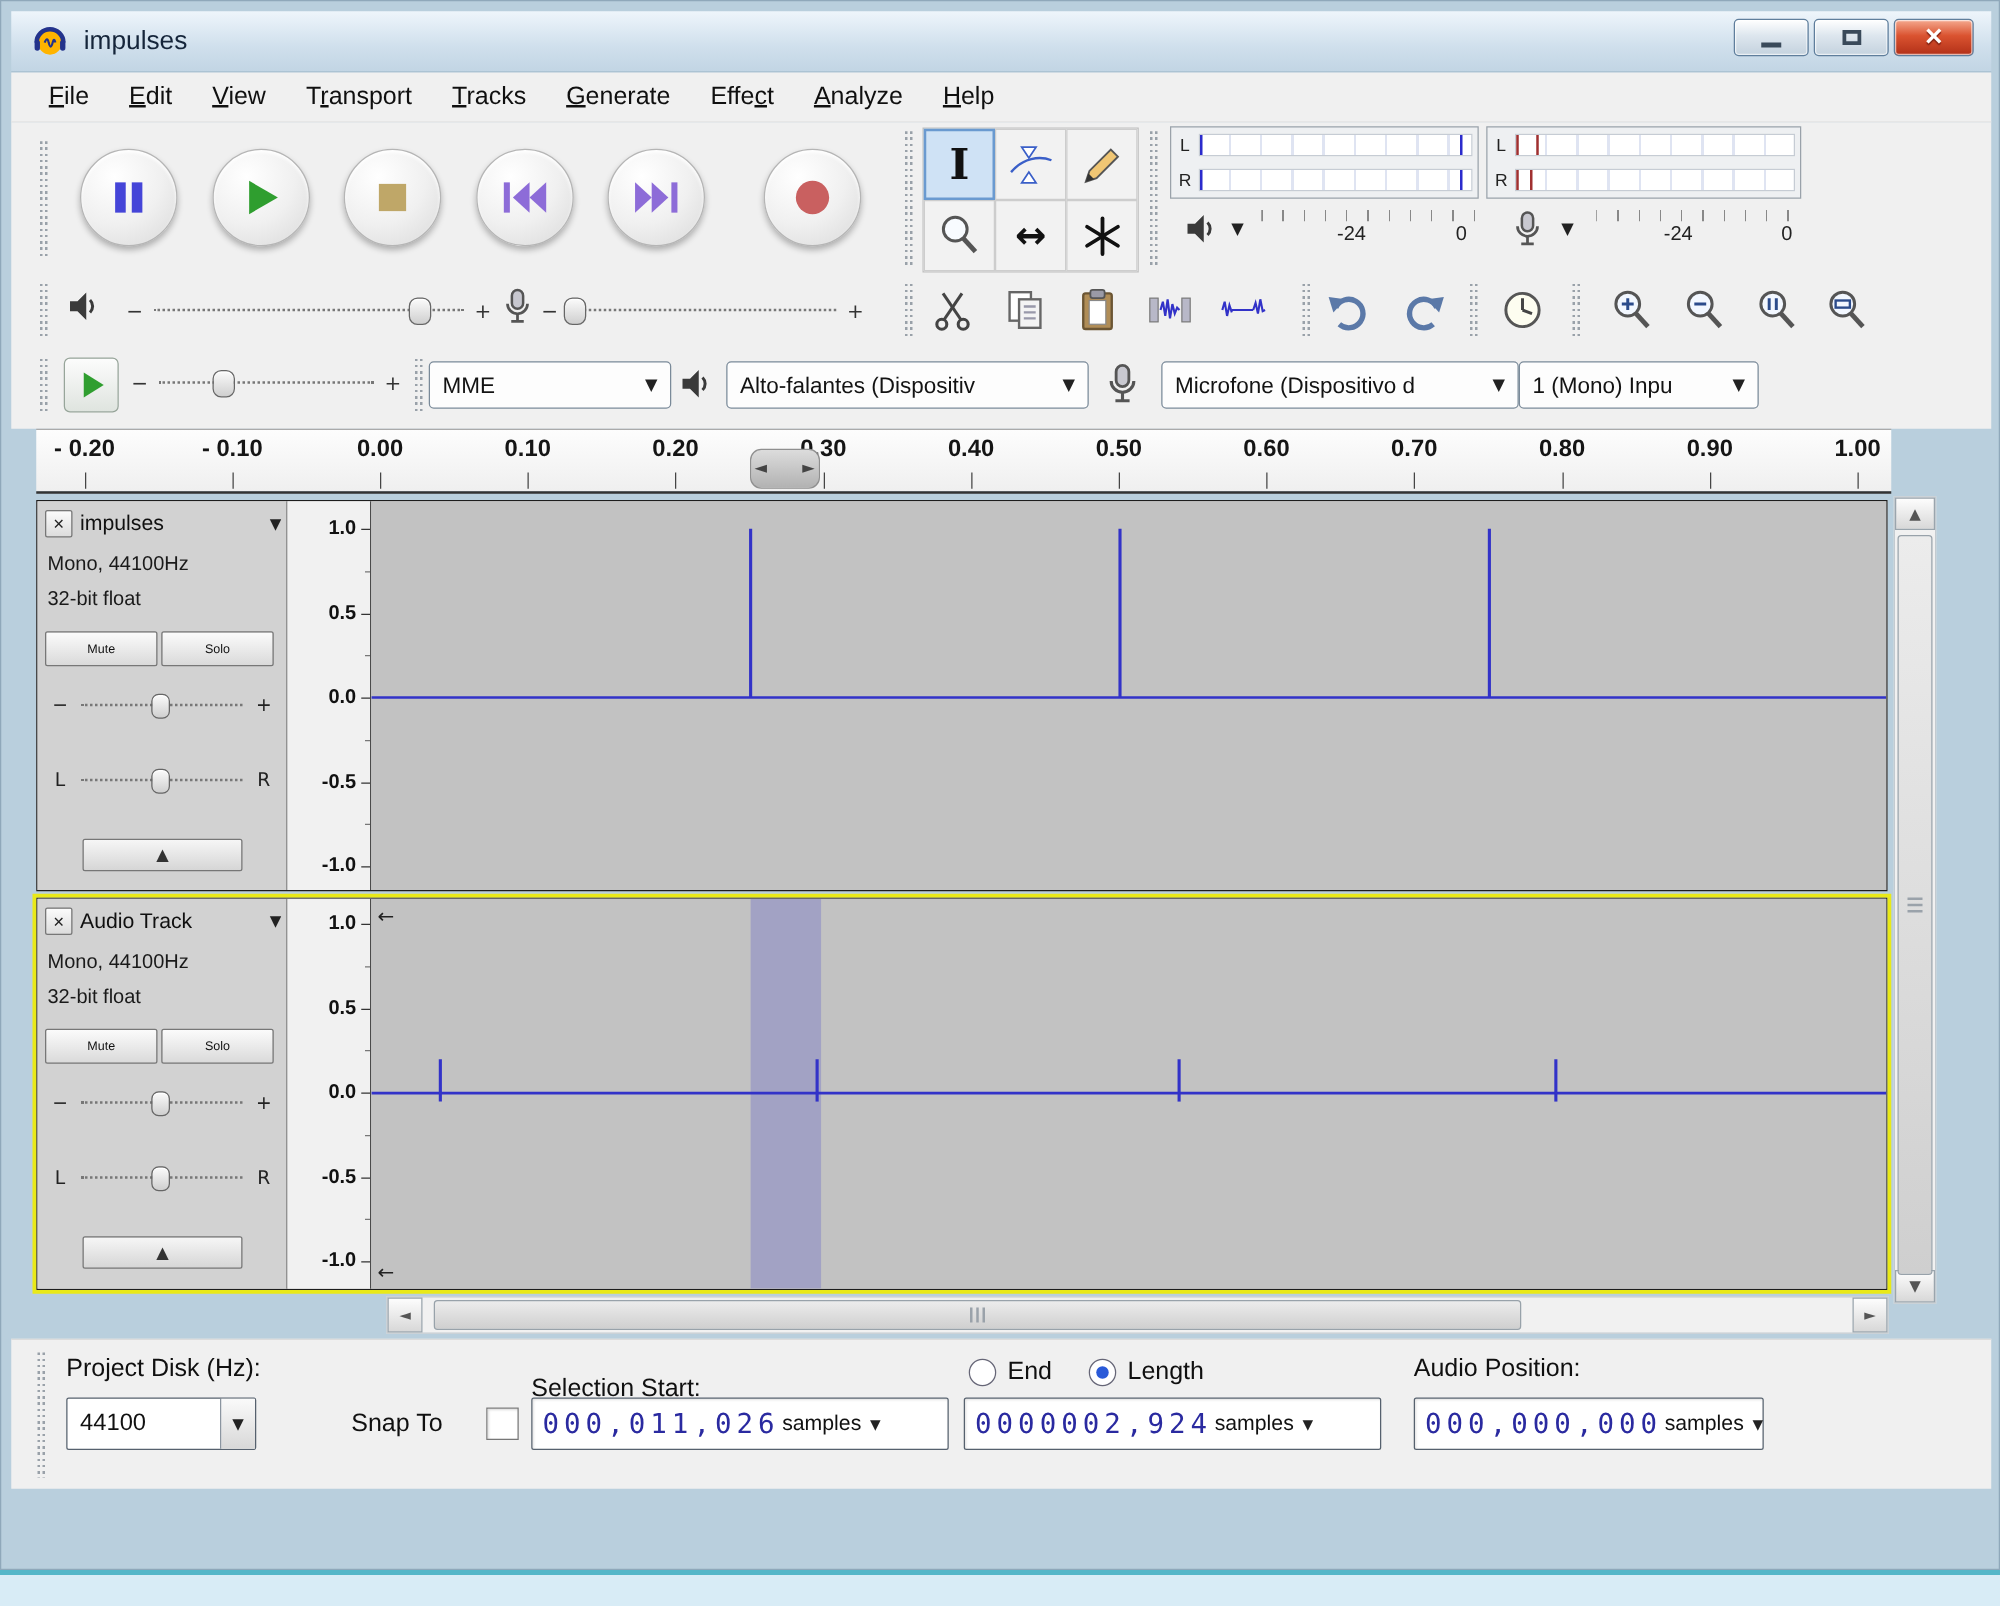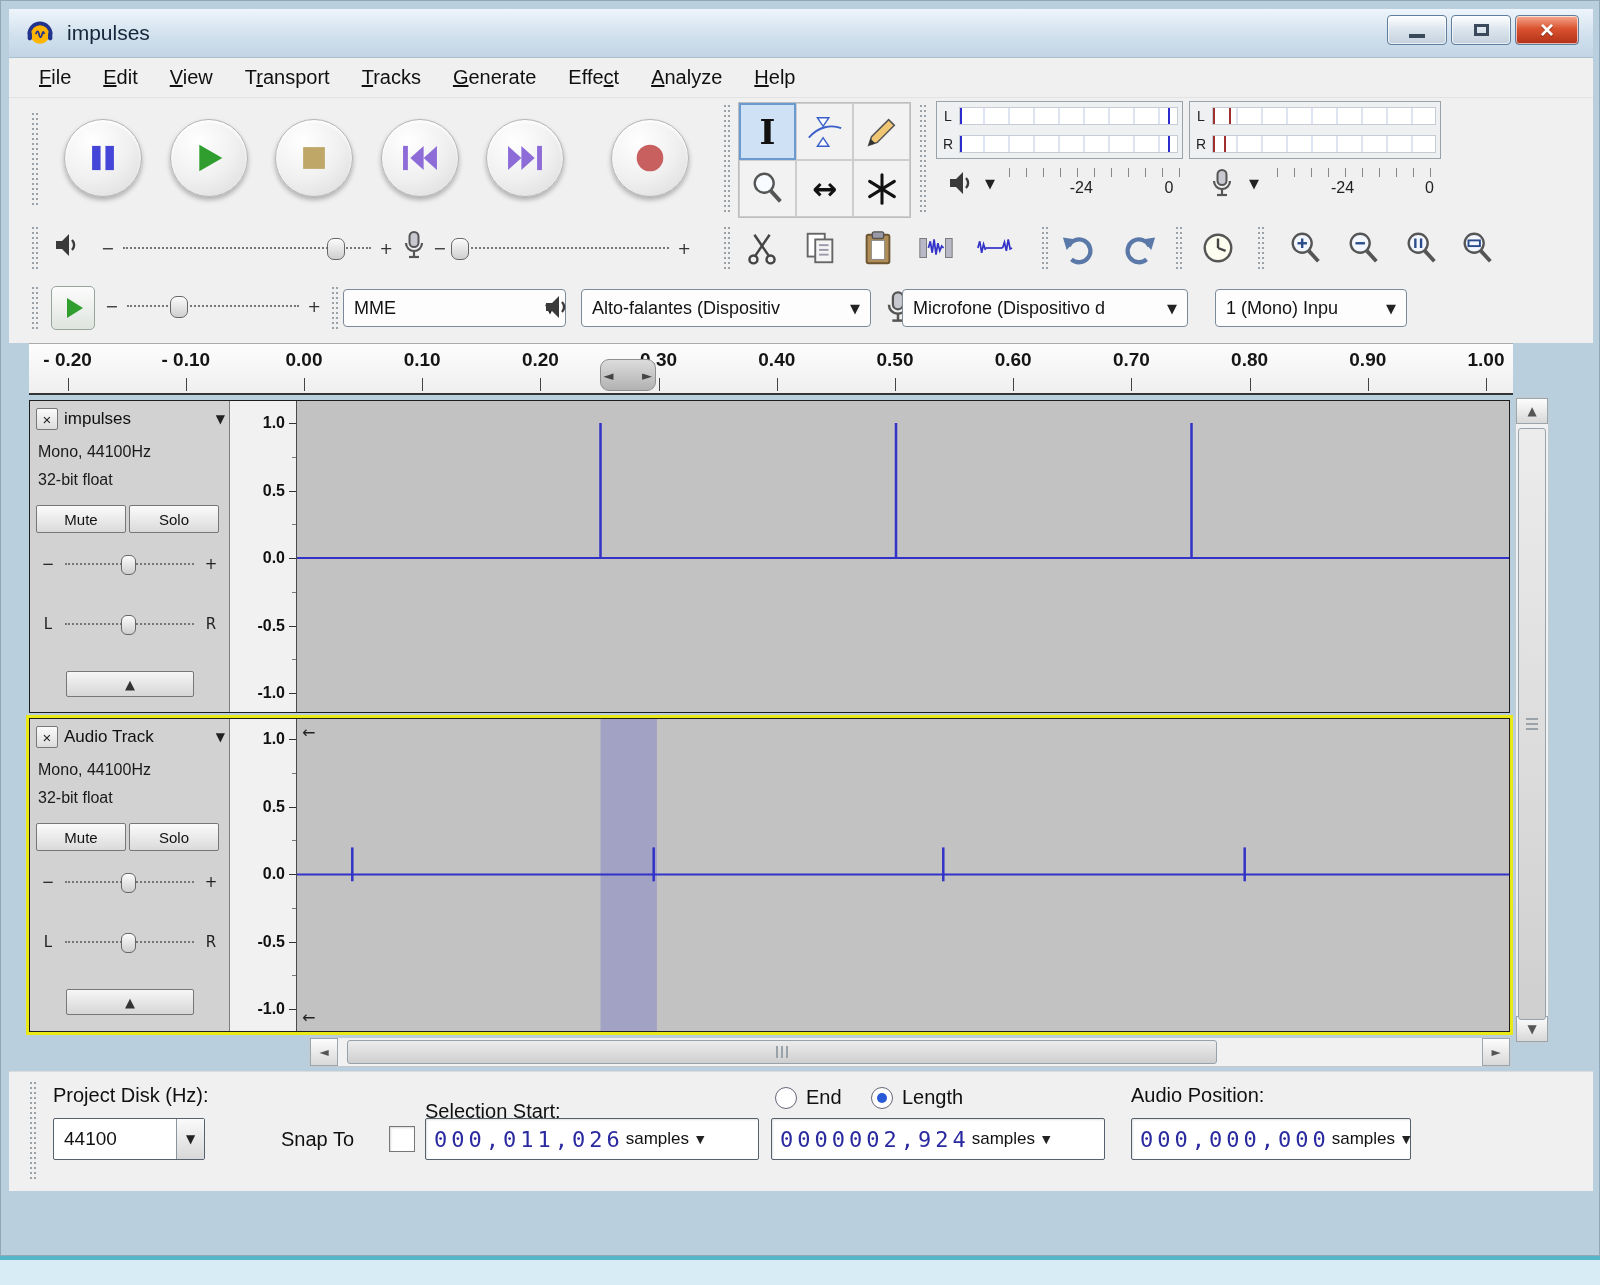--- a/index.html
+++ b/index.html
@@ -62,21 +62,21 @@
   
   .track{position:absolute;left:28px;width:1481px;border:1px solid #1d1d1d;background:#d2d2d2;display:flex}
   .track.focused{outline:3px solid #e9e918;outline-offset:0}
   .tpanel{position:relative;width:200px;background:#d2d2d2;border-right:1px solid #7e7e7e;flex:none}
   .tp-head{position:absolute;left:6px;right:4px;top:6px;height:24px;display:flex;align-items:center;gap:6px}
   .tp-close{width:22px;height:22px;border:1px solid #777;background:linear-gradient(#fbfbfb,#dcdcdc);display:flex;align-items:center;justify-content:center;font-size:15px;color:#222;border-radius:2px}
   .tp-name{flex:1;display:flex;align-items:center;font-size:17px;color:#101010;overflow:hidden}
   .tp-name-arrow{margin-left:auto;font-size:12px;color:#222;font-family:"DejaVu Sans",sans-serif}
   .tp-info{position:absolute;left:8px;font-size:16px;color:#1a1a1a;white-space:nowrap}
   .tp-row{position:absolute;left:6px;right:10px;top:104px;height:28px;display:flex;gap:3px}
-  .tp-btn{flex:1;border:1px solid #777;background:linear-gradient(#fbfbfb,#dadada);display:flex;align-items:center;justify-content:center;font-size:15px;color:#111;border-radius:2px}
+  .tp-btn{flex:1;border:1px solid #777;background:linear-gradient(#fbfbfb,#dadada);display:flex;align-items:center;justify-content:center;font-size:10px;color:#111;border-radius:2px}
   .tslider{position:absolute;left:10px;right:10px;height:34px;display:flex;align-items:center}
   .tslider .ts-end{width:16px;text-align:center;font-size:15px;color:#222;font-family:"DejaVu Sans",sans-serif}
   .tslider .thumb{width:15px;height:20px;top:-10px;border-radius:6px}
   .tp-collapse{position:absolute;left:36px;width:128px;top:270px;height:26px;border:1px solid #777;background:linear-gradient(#f6f6f6,#d6d6d6);display:flex;align-items:center;justify-content:center;font-size:13px;color:#333;border-radius:2px;font-family:"DejaVu Sans",sans-serif}
   .vruler{position:relative;width:67px;background:#f1f1f1;border-right:1px solid #4a4a4a;flex:none}
   .vr-label{position:absolute;right:11px;transform:translateY(-50%);font-size:16px;font-weight:bold;color:#111}
   .vr-tick{position:absolute;right:0;width:7px;height:1px;background:#333}
   .vr-minor{position:absolute;right:0;width:4px;height:1px;background:#777}
   .wave{position:relative;flex:1;background:#c2c2c2;overflow:hidden}
   .wave svg{position:absolute;left:0;top:0;width:100%;height:100%}
@@ -432,21 +432,21 @@
         </svg>
     </div>
     <div class="hslider" style="left:96px;top:193px;width:216px">
       <span class="end-label">−</span>
       <div class="rail">
           <div class="thumb" style="left: calc(30% - 9px);"></div>
         </div>
       <span class="end-label">+</span>
     </div>
 
-    <div class="combo" style="left:334px;top:191px;width:223px">
+    <div class="combo" style="left:334px;top:191px;width:194px">
       <span class="combo-text">MME</span>
       <span class="combo-arrow">▼</span>
     </div>
     <span class="icon30" style="left:534px;top:194px">
       <svg viewBox="0 0 30 30">
           <polygon points="3,11 9,11 16,4 16,26 9,19 3,19" fill="#3a3a3a"></polygon>
           <path d="M19 10 a7 7 0 0 1 0 10" fill="none" stroke="#3a3a3a" stroke-width="2.4"></path>
         </svg>
     </span>
     <div class="combo" style="left:572px;top:191px;width:290px">
@@ -454,21 +454,21 @@
       <span class="combo-arrow">▼</span>
     </div>
     <span class="icon30" style="left:872px;top:192px;width:34px;height:34px">
       <svg viewBox="0 0 30 30">
           <rect x="10.5" y="2" width="9" height="15" rx="4.5" fill="#c8c8d0" stroke="#555" stroke-width="2"></rect>
           <path d="M7 13 a8 8 0 0 0 16 0" fill="none" stroke="#555" stroke-width="2.2"></path>
           <line x1="15" y1="21" x2="15" y2="27" stroke="#555" stroke-width="2.2"></line>
           <line x1="10" y1="27" x2="20" y2="27" stroke="#555" stroke-width="2.2"></line>
         </svg>
     </span>
-    <div class="combo" style="left:893px;top:191px;width:286px">
+    <div class="combo" style="left:920px;top:191px;width:286px">
       <span class="combo-text">Microfone (Dispositivo d</span>
       <span class="combo-arrow">▼</span>
     </div>
     <div class="combo" style="left:1206px;top:191px;width:192px">
       <span class="combo-text">1 (Mono) Inpu</span>
       <span class="combo-arrow">▼</span>
     </div>
   </div>
 
   <div class="timeline" id="timeline">

